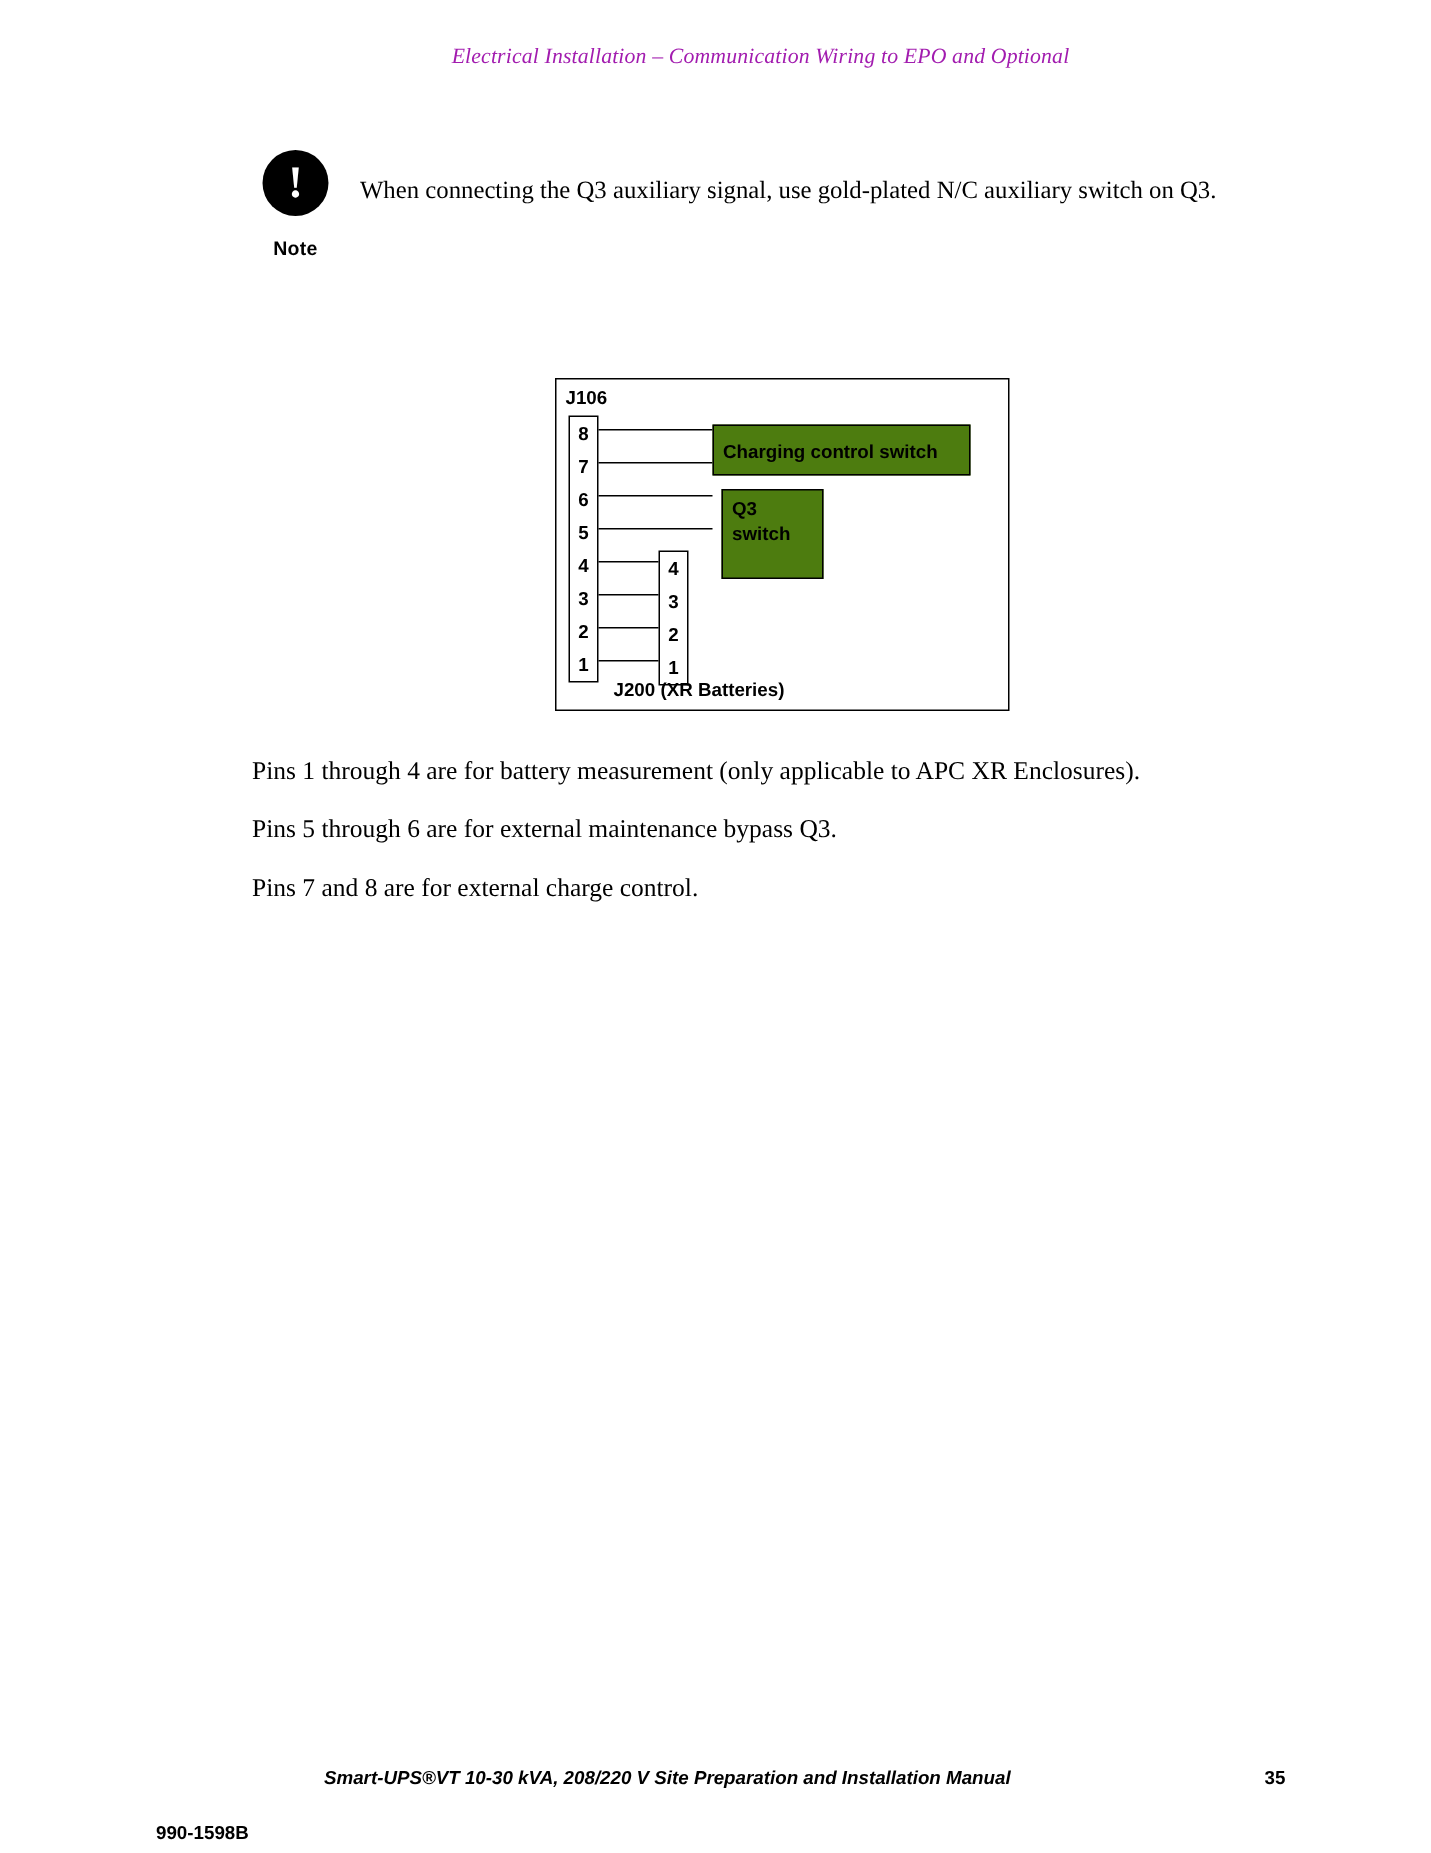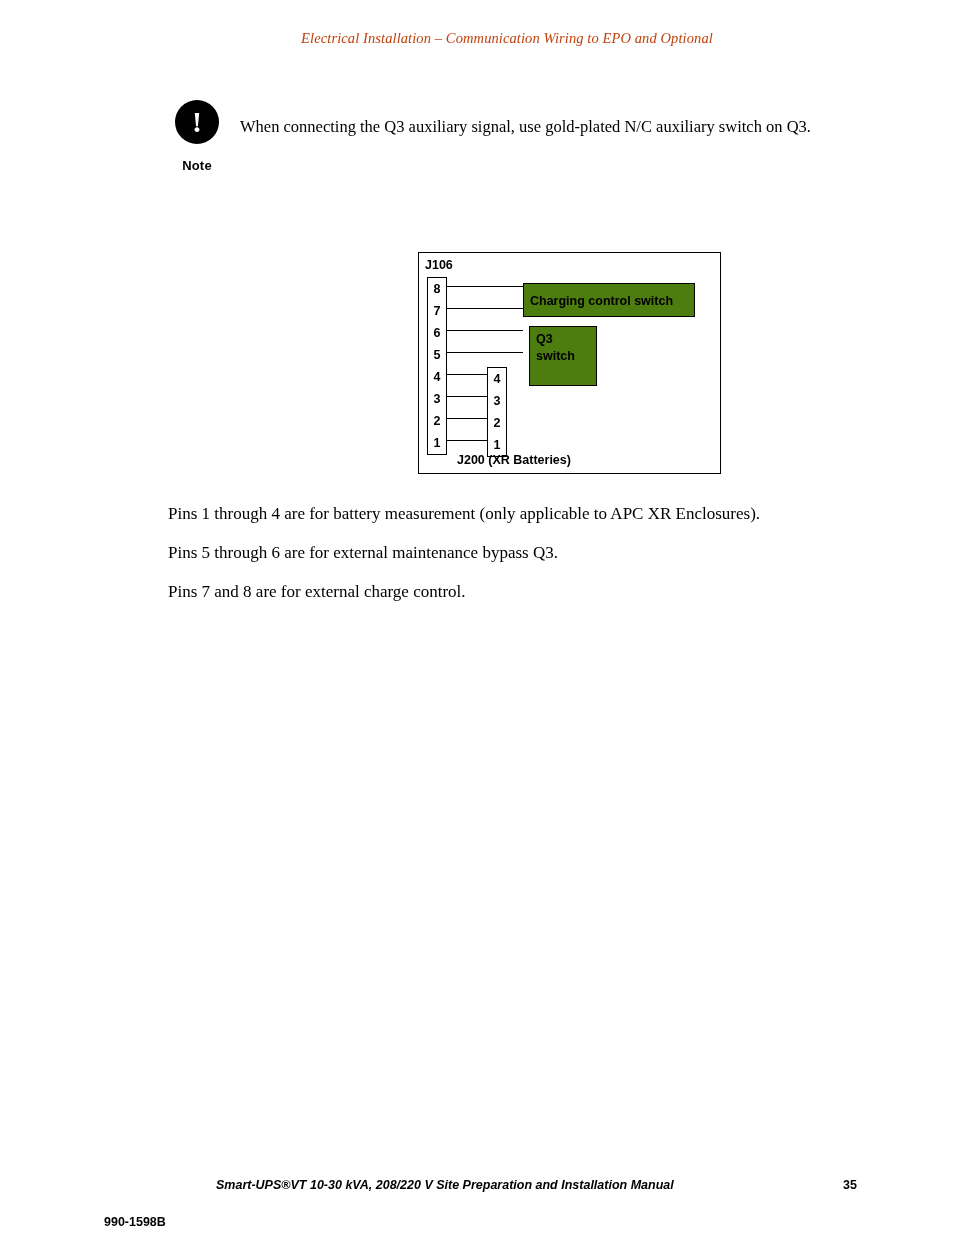--- a/index.html
+++ b/index.html
@@ -26,21 +26,21 @@
   .header {
     position: absolute;
     top: 30px;
     left: 0;
     width: 954px;
     text-align: center;
     font-family: "Liberation Serif", serif;
     font-style: italic;
     font-size: 14.5px;
     letter-spacing: 0.1px;
-    color: #c2410c;
+    color: #a21caf;
   }
   .header-inner {
     display: inline-block;
     padding-left: 60px;
   }
 
   
   .note-block {
     position: absolute;
     top: 100px;
@@ -99,21 +99,20 @@
   
   .diagram {
     position: absolute;
     left: 370px;
     top: 252px;
     width: 303px;
     height: 222px;
     border: 1.5px solid #000;
     box-sizing: border-box;
     background: #fff;
-    margin-left: 48px;
   }
   .diag-title {
     position: absolute;
     left: 6px;
     top: 5px;
     font-family: "Liberation Sans", sans-serif;
     font-weight: bold;
     font-size: 12.5px;
   }
   

